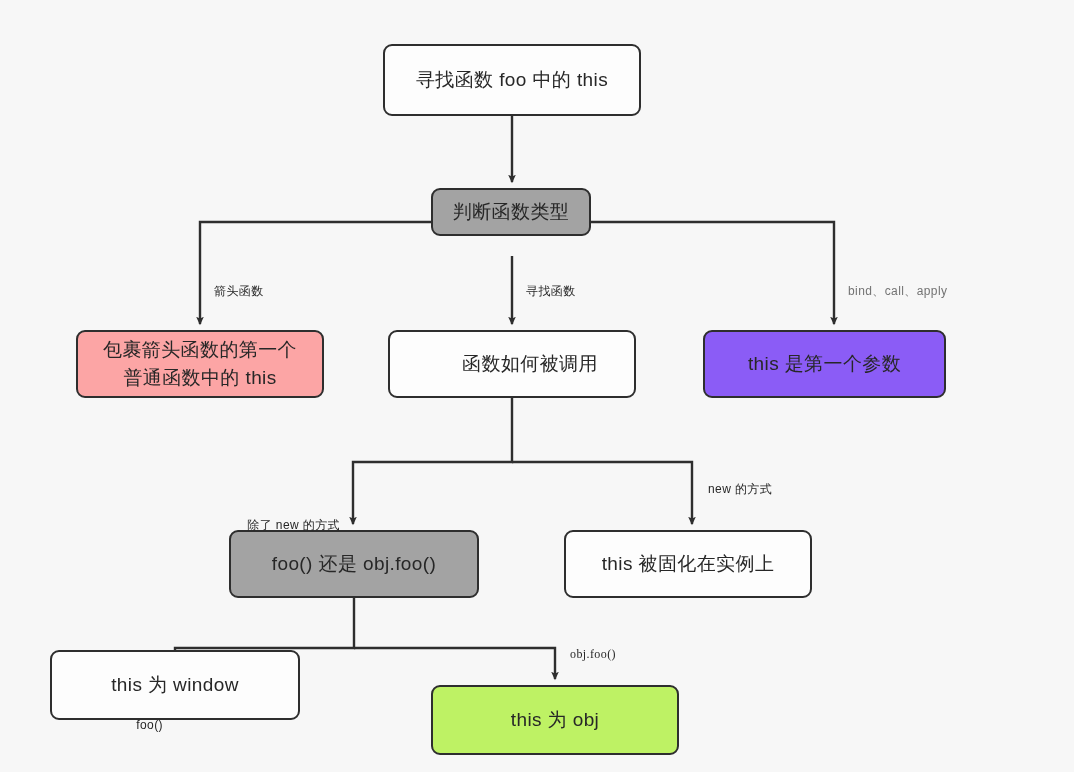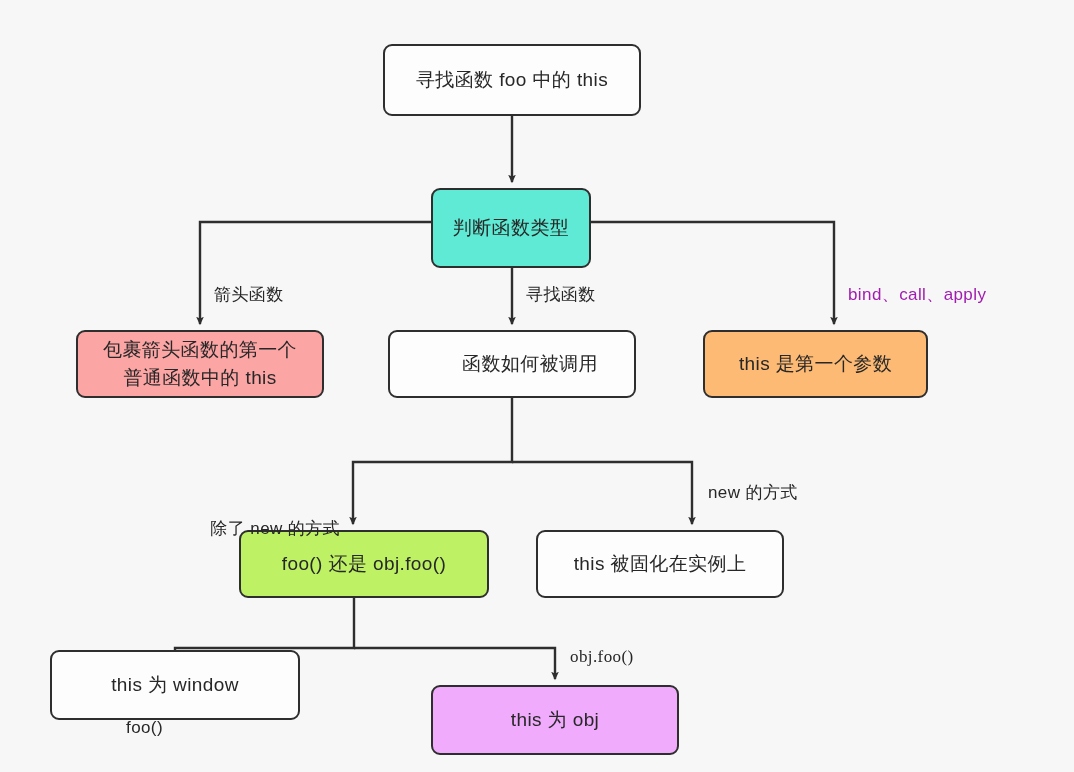--- a/index.html
+++ b/index.html
@@ -39,21 +39,21 @@
     z-index: 2;
   }
   .node .node-text {
     display: block;
     white-space: pre-line;
     padding: 0 10px;
   }
   .edge-label {
     position: absolute;
     color: #2a2a2a;
-    font-size: 17px;
+    font-size: 12px;
     letter-spacing: 0.4px;
     white-space: nowrap;
     z-index: 3;
   }
   .edge-label.anchor-right {
     transform: translateX(-100%);
     margin-top: 36px;
   }
 </style>
 </head>
@@ -74,48 +74,48 @@
         <polyline points="512,398 512,462 353,462 353,524" fill="none" stroke="#2e2e2e" stroke-width="2.4" stroke-linejoin="miter" stroke-linecap="butt" marker-end="url(#arrowhead)"></polyline>
         <polyline points="512,462 692,462 692,524" fill="none" stroke="#2e2e2e" stroke-width="2.4" stroke-linejoin="miter" stroke-linecap="butt" marker-end="url(#arrowhead)"></polyline>
         <polyline points="354,598 354,648 175,648 175,679" fill="none" stroke="#2e2e2e" stroke-width="2.4" stroke-linejoin="miter" stroke-linecap="butt" marker-end="url(#arrowhead)"></polyline>
         <polyline points="354,648 555,648 555,679" fill="none" stroke="#2e2e2e" stroke-width="2.4" stroke-linejoin="miter" stroke-linecap="butt" marker-end="url(#arrowhead)"></polyline>
       </g>
   </svg>
   <div id="node-layer">
       <div class="node" style="left: 383px; top: 44px; width: 258px; height: 72px; background: rgb(253, 253, 253); border-color: rgb(46, 46, 46); color: rgb(39, 39, 39);">
         <span class="node-text">寻找函数 foo 中的 this</span>
       </div>
-      <div class="node" style="left: 431px; top: 188px; width: 160px; height: 80px; background: #5eead4; border-color: rgb(46, 46, 46); color: rgb(39, 39, 39);">
+      <div class="node" style="left: 431px; top: 188px; width: 160px; height: 48px; background: #a3a3a3; border-color: rgb(46, 46, 46); color: rgb(39, 39, 39);">
         <span class="node-text">判断函数类型</span>
       </div>
       <div class="node" style="left: 76px; top: 330px; width: 248px; height: 68px; background: #fca5a5; border-color: rgb(46, 46, 46); color: rgb(39, 39, 39);">
         <span class="node-text">包裹箭头函数的第一个
 普通函数中的 this</span>
       </div>
       <div class="node" style="left: 388px; top: 330px; width: 248px; height: 68px; background: rgb(253, 253, 253); border-color: rgb(46, 46, 46); color: rgb(39, 39, 39); padding-left: 36px;">
         <span class="node-text">函数如何被调用</span>
       </div>
-      <div class="node" style="left: 703px; top: 330px; width: 225px; height: 68px; background: #fdba74; border-color: rgb(46, 46, 46); color: rgb(39, 39, 39);">
+      <div class="node" style="left: 703px; top: 330px; width: 243px; height: 68px; background: #8b5cf6; border-color: rgb(46, 46, 46); color: rgb(39, 39, 39);">
         <span class="node-text">this 是第一个参数</span>
       </div>
-      <div class="node" style="left: 239px; top: 530px; width: 250px; height: 68px; background: #bef264; border-color: rgb(46, 46, 46); color: rgb(39, 39, 39);">
+      <div class="node" style="left: 229px; top: 530px; width: 250px; height: 68px; background: #a3a3a3; border-color: rgb(46, 46, 46); color: rgb(39, 39, 39);">
         <span class="node-text">foo() 还是 obj.foo()</span>
       </div>
-      <div class="node" style="left: 536px; top: 530px; width: 248px; height: 68px; background: rgb(253, 253, 253); border-color: rgb(46, 46, 46); color: rgb(39, 39, 39);">
+      <div class="node" style="left: 564px; top: 530px; width: 248px; height: 68px; background: rgb(253, 253, 253); border-color: rgb(46, 46, 46); color: rgb(39, 39, 39);">
         <span class="node-text">this 被固化在实例上</span>
       </div>
       <div class="node" style="left: 50px; top: 650px; width: 250px; height: 70px; background: rgb(253, 253, 253); border-color: rgb(46, 46, 46); color: rgb(39, 39, 39);">
         <span class="node-text">this 为 window</span>
       </div>
-      <div class="node" style="left: 431px; top: 685px; width: 248px; height: 70px; background: #f0abfc; border-color: rgb(46, 46, 46); color: rgb(39, 39, 39);">
+      <div class="node" style="left: 431px; top: 685px; width: 248px; height: 70px; background: #bef264; border-color: rgb(46, 46, 46); color: rgb(39, 39, 39);">
         <span class="node-text">this 为 obj</span>
       </div>
     </div>
   <div id="label-layer">
       <div class="edge-label" style="left: 214px; top: 283px; color: rgb(39, 39, 39);">箭头函数</div>
       <div class="edge-label" style="left: 526px; top: 283px; color: rgb(39, 39, 39);">寻找函数</div>
-      <div class="edge-label" style="left: 848px; top: 283px; color: #a21caf;">bind、call、apply</div>
+      <div class="edge-label" style="left: 848px; top: 283px; color: #737373;">bind、call、apply</div>
       <div class="edge-label anchor-right" style="left: 340px; top: 481px; color: rgb(39, 39, 39);">除了 new 的方式</div>
       <div class="edge-label" style="left: 708px; top: 481px; color: rgb(39, 39, 39); text-align: right;">new 的方式</div>
       <div class="edge-label anchor-right" style="left: 163px; top: 682px; color: rgb(39, 39, 39);">foo()</div>
       <div class="edge-label" style="left: 570px; top: 647px; color: rgb(39, 39, 39); font-family: Liberation Serif, serif;">obj.foo()</div>
     </div>
 </div>
 
 </body></html>

